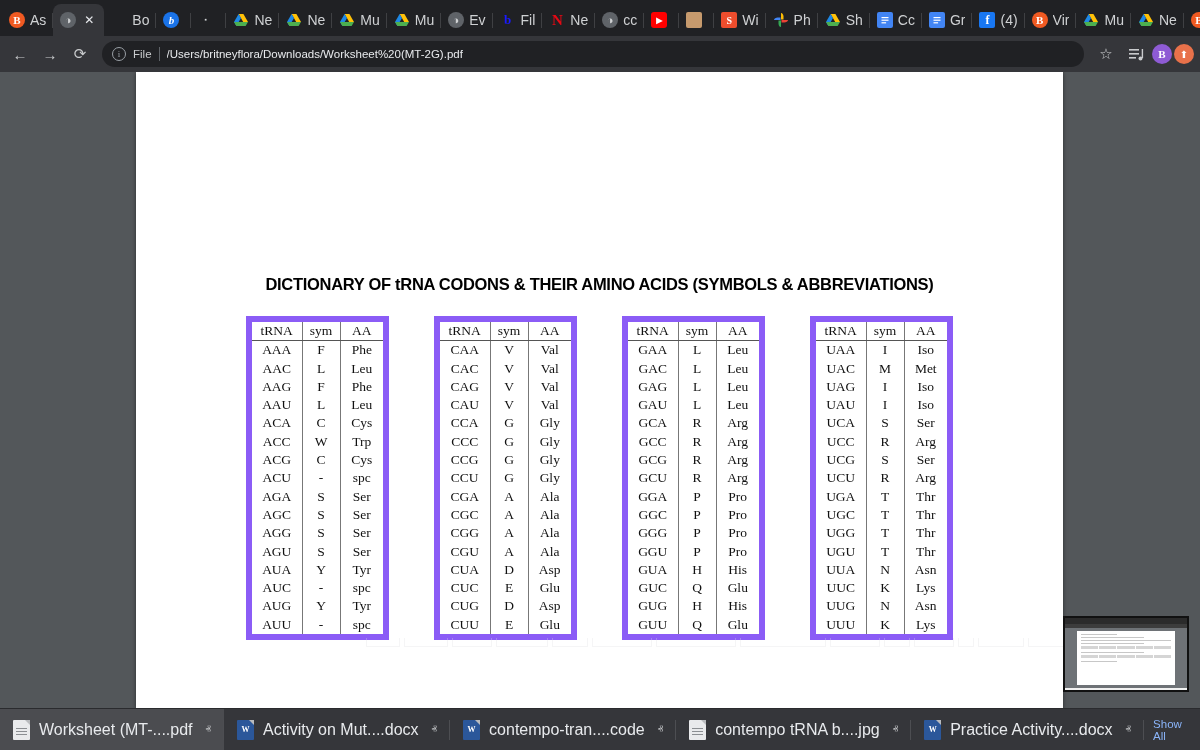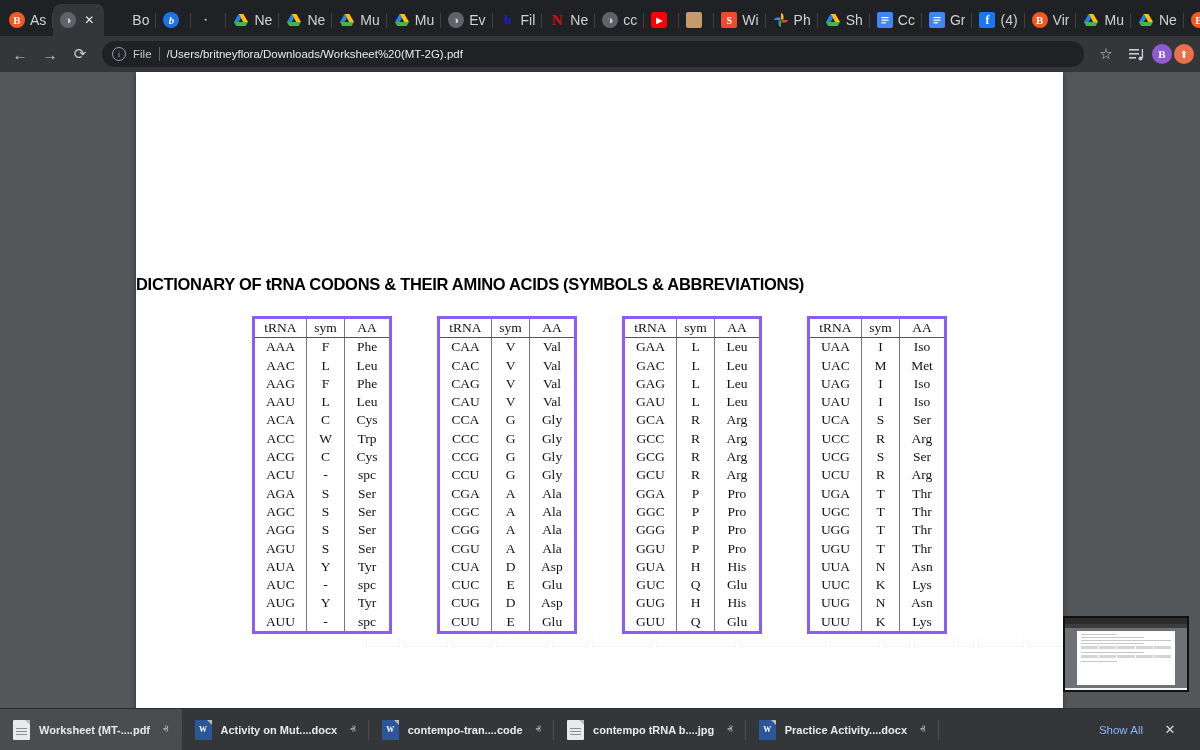--- a/index.html
+++ b/index.html
@@ -140,41 +140,41 @@
     position: absolute;
     left: 136px; top: 0px;
     width: 927px; height: 636px;
     background: #ffffff;
     box-shadow: 0 1px 4px rgba(0,0,0,.5);
   }
   .doc-title {
     position: absolute;
     left: 0; right: 0;
     top: 203px;
-    text-align: left;
+    text-align: center;
     font-family: "Liberation Sans", sans-serif;
     font-weight: bold;
     font-size: 16.5px;
     letter-spacing: -0.3px;
     color: #000;
   }
   .tables-row {
     position: absolute;
     left: 0; right: 0;
     top: 244px;
     display: flex;
     justify-content: center;
     gap: 45px;
   }
   table.codon {
     border-collapse: collapse;
     font-family: "Liberation Serif", serif;
     font-size: 13.5px;
     color: #111;
-    border: 3px solid #8b5cf6;
+    border: 6px solid #8b5cf6;
   }
   table.codon th, table.codon td {
     border-left: 1px solid #777;
     border-right: 1px solid #777;
     text-align: center;
     padding: 0px 0;
     height: 18.3px;
     line-height: 18.3px;
   }
   table.codon th { border-bottom: 1px solid #555; font-weight: normal; }
@@ -228,21 +228,21 @@
     gap: 9px;
     padding: 0 13px;
     position: relative;
     flex: 0 0 auto;
   }
   .dlitem.highlight { background: #4b4c50; }
   .dlitem .dsep {
     position: absolute; right: 0; top: 11px;
     width: 1px; height: 20px; background: #4d4e52;
   }
-  .dlname { font-size: 11px; color: #e8eaed; white-space: nowrap; font-weight: bold; }
+  .dlname { font-size: 16px; color: #e8eaed; white-space: nowrap; }
   .dlcaret { font-size: 11px; color: #c2c4c6; margin-left: 4px; }
   .dlicon {
     width: 17px; height: 20px; flex: 0 0 17px;
     position: relative;
   }
   .dlicon .sheet {
     position: absolute; inset: 0;
     background: #e9eaec;
     border-radius: 1px;
   }

